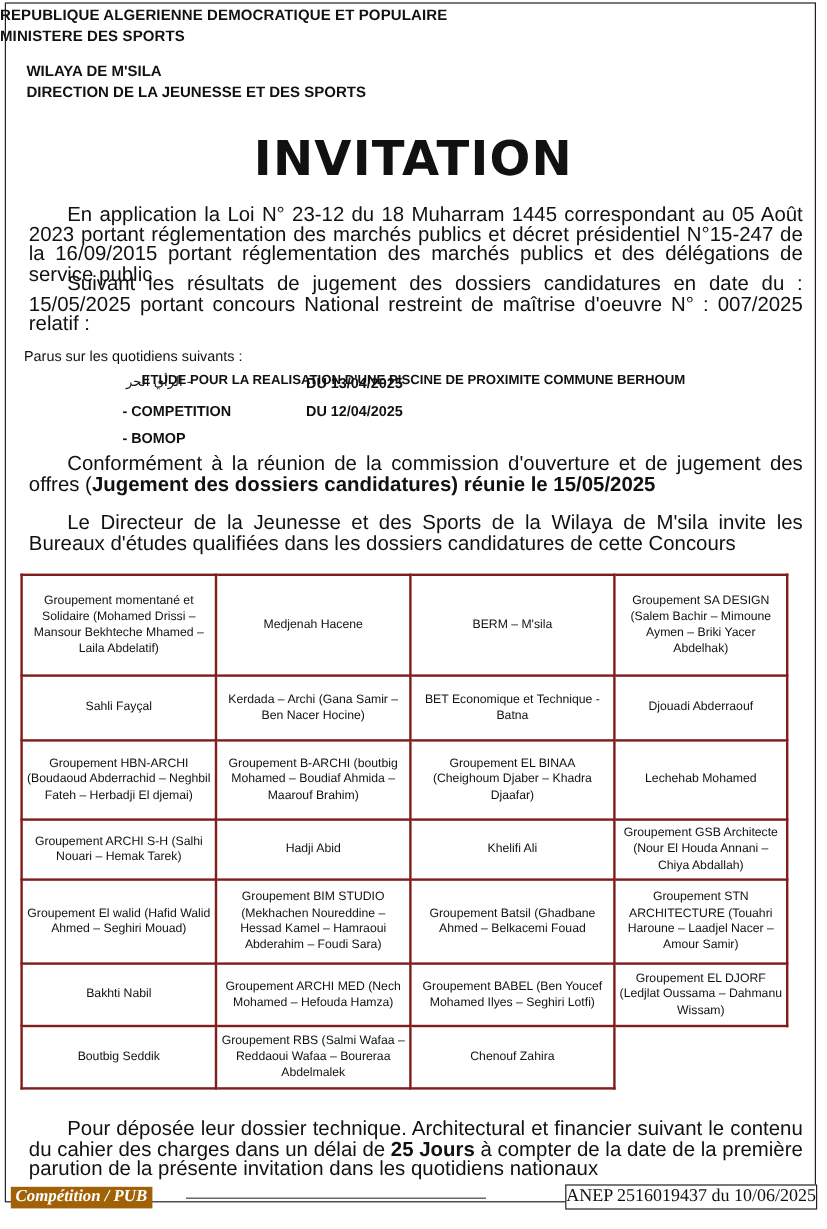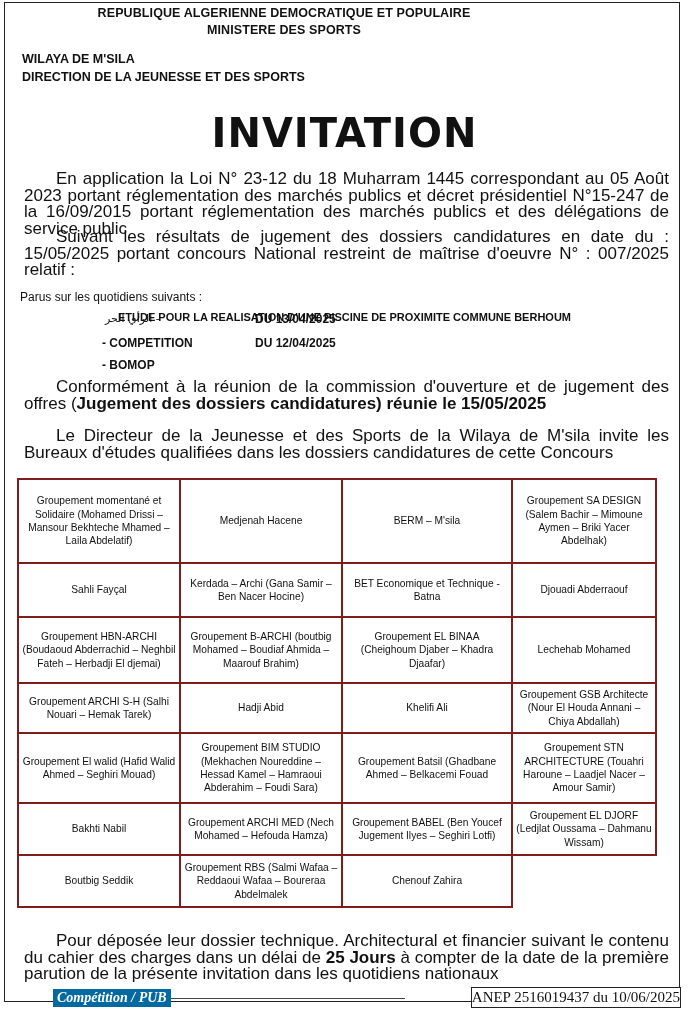--- a/index.html
+++ b/index.html
@@ -5,21 +5,21 @@
   html, body { margin: 0; padding: 0; background: #ffffff; }
   body {
     width: 689px; height: 1024px; position: relative; overflow: hidden;
     font-family: "Liberation Sans", sans-serif; color: #111;
   }
   .frame {
     position: absolute; left: 4px; top: 2px; width: 676px; height: 1000px;
     border: 1.5px solid #222; border-top-width: 1px; box-sizing: border-box;
   }
   .hdr-center {
-    position: absolute; left: 0; width: 568px; text-align: center;
+    position: absolute; left: 0; width: 568px; 
     font-weight: bold; font-size: 12.5px; letter-spacing: 0.1px;
   }
   .hdr-left { position: absolute; left: 22px; font-weight: bold; font-size: 12.5px; }
   .title {
     position: absolute; left: 0; width: 689px; top: 110px; text-align: center;
     font-weight: bold; font-size: 40px; letter-spacing: 1px; font-family: "DejaVu Sans", sans-serif;
   }
   .para {
     position: absolute; left: 24px; width: 645px; font-size: 17px; line-height: 16.5px;
     text-align: justify; text-align-last: left;
@@ -33,23 +33,23 @@
   .paper-line { position: absolute; font-size: 12px; font-weight: bold; }
   table.cands {
     position: absolute; left: 17px; top: 478px; border-collapse: collapse;
     font-size: 10.2px; line-height: 13.3px;
   }
   table.cands td {
     border: 2px solid #7f1d1d; text-align: center; vertical-align: middle; padding: 1px 3px;
   }
   .c1 { width: 154px; } .c2 { width: 154px; } .c3 { width: 162px; } .c4 { width: 136px; }
   .footer-left {
-    position: absolute; left: 9px; top: 989px; background: #0369a1; color: #fff;
+    position: absolute; left: 9px; top: 989px; background: #a16207; color: #fff;
     font-family: "Liberation Serif", serif; font-style: italic; font-weight: bold;
-    font-size: 14px; padding: 1px 4px; margin-left: 44px;
+    font-size: 14px; padding: 1px 4px;
   }
   .footer-right {
     position: absolute; right: 8px; top: 987px; border: 1px solid #222; background: #fff;
     font-family: "Liberation Serif", serif; font-size: 15px; padding: 1px 0;
   }
   .rule { position: absolute; left: 155px; top: 998px; width: 250px; border-top: 1px solid #444; }
 </style>
 </head>
 <body>
 
@@ -105,21 +105,21 @@
       </tr>
       <tr style="height: 70px;">
         <td class="c1">Groupement El walid (Hafid Walid Ahmed – Seghiri Mouad)</td>
         <td class="c2">Groupement BIM STUDIO (Mekhachen Noureddine – Hessad Kamel – Hamraoui Abderahim – Foudi Sara)</td>
         <td class="c3">Groupement Batsil (Ghadbane Ahmed – Belkacemi Fouad</td>
         <td class="c4">Groupement STN ARCHITECTURE (Touahri Haroune – Laadjel Nacer – Amour Samir)</td>
       </tr>
       <tr style="height: 52px;">
         <td class="c1">Bakhti Nabil</td>
         <td class="c2">Groupement ARCHI MED (Nech Mohamed – Hefouda Hamza)</td>
-        <td class="c3">Groupement BABEL (Ben Youcef Jugement Ilyes – Seghiri Lotfi)</td>
+        <td class="c3">Groupement BABEL (Ben Youcef Mohamed Ilyes – Seghiri Lotfi)</td>
         <td class="c4">Groupement EL DJORF (Ledjlat Oussama – Dahmanu Wissam)</td>
       </tr>
       <tr style="height: 52px;">
         <td class="c1">Boutbig Seddik</td>
         <td class="c2">Groupement RBS (Salmi Wafaa – Reddaoui Wafaa – Boureraa Abdelmalek</td>
         <td class="c3">Chenouf Zahira</td>
         <td class="c4" style="border-top: none; border-right: none; border-bottom: none; border-left: 1px solid rgb(51, 51, 51); border-image: initial;"></td>
       </tr>
     </tbody>
 </table>

